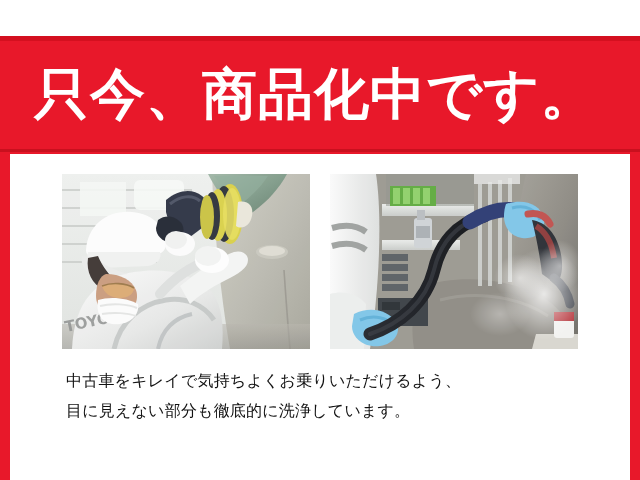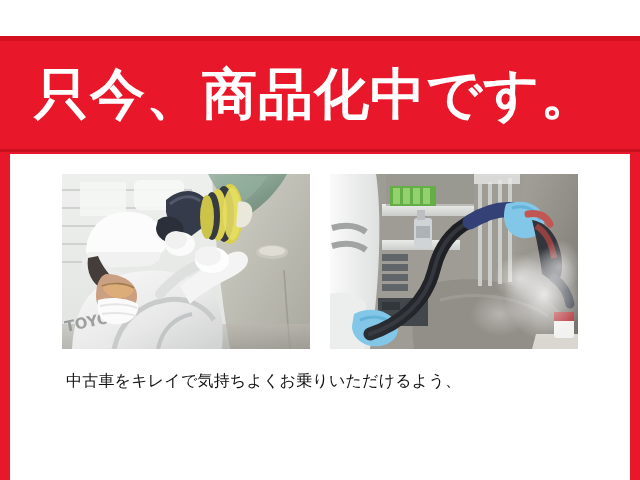--- a/index.html
+++ b/index.html
@@ -333,16 +333,17 @@
           <ellipse cx="170" cy="140" rx="30" ry="22" fill="url(#steamG)" opacity="0.35"></ellipse>
 
           <rect x="0" y="0" width="248" height="175" fill="#ffffff" opacity="0.04"></rect>
         </svg>
       </div>
 
     </div>
 
     <div class="body-copy">
       <span class="line">中古車をキレイで気持ちよくお乗りいただけるよう、</span>
+      <span class="line">目に見えない部分も徹底的に洗浄しています。</span>
     </div>
 
   </div>
 </div>
 
 </body></html>

